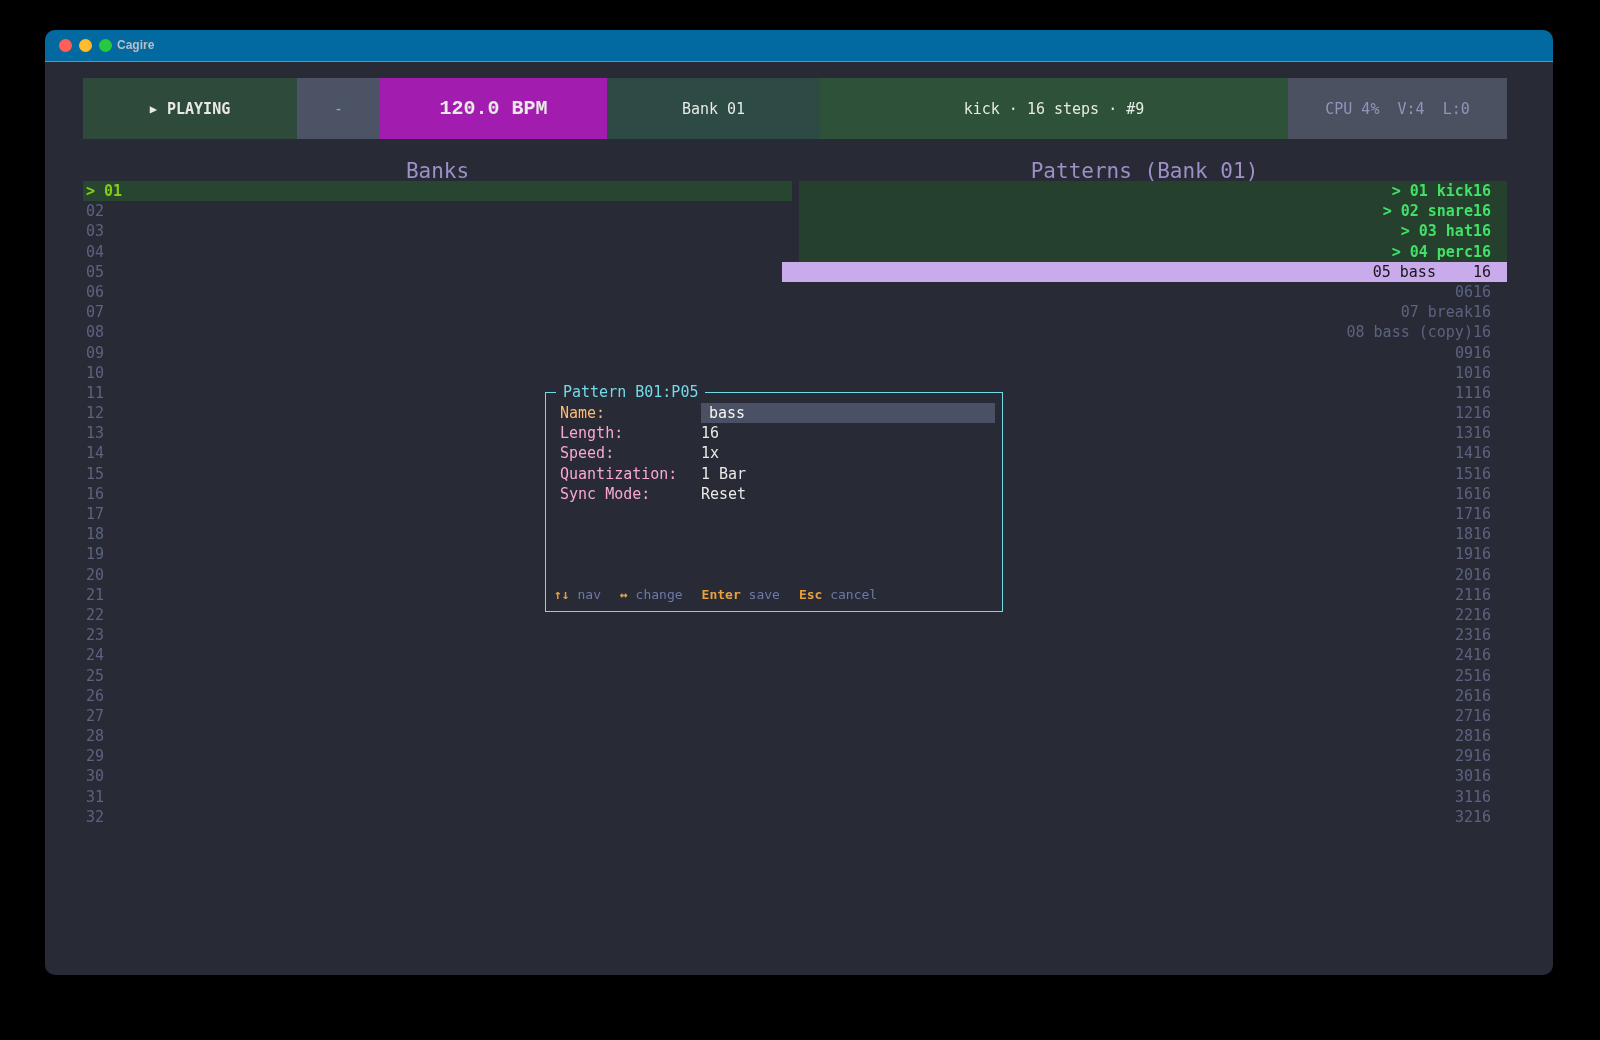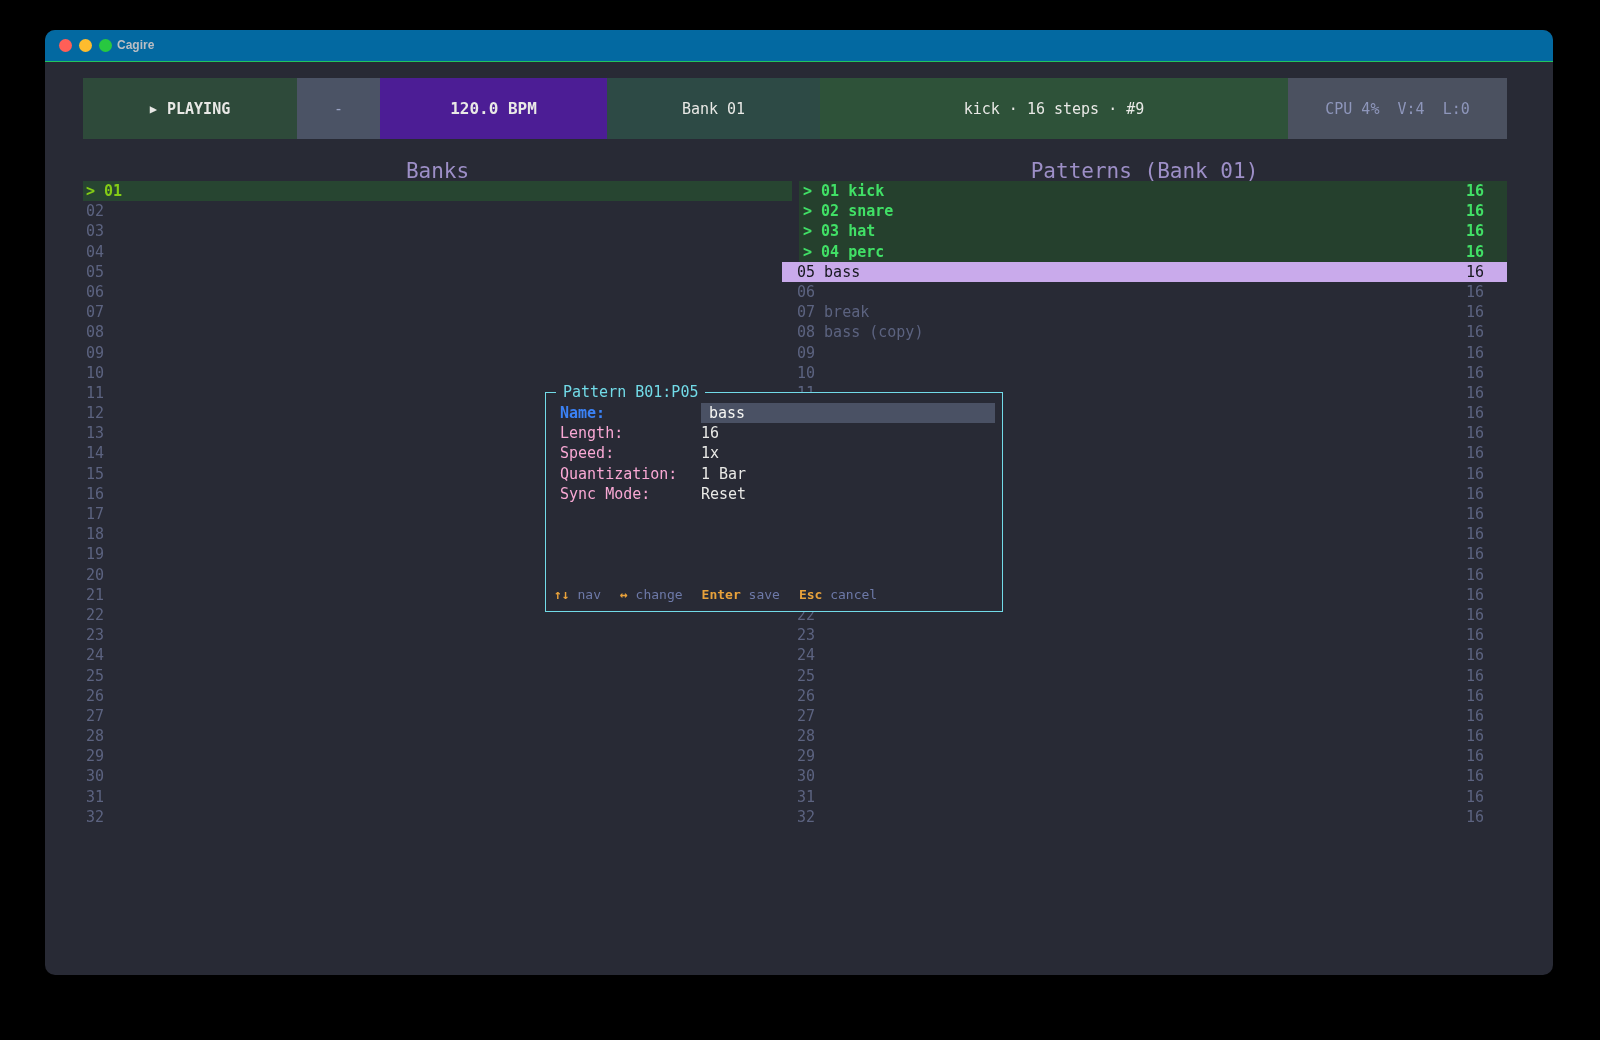--- a/index.html
+++ b/index.html
@@ -18,54 +18,54 @@
   .light.yellow { background:#febc2e; }
   .light.green { background:#28c840; }
   .titletext { position:absolute; left:72px; top:8px; font:700 12px "Liberation Sans", sans-serif; color:#bcbec3; }
 
   
   .topbar { position:absolute; left:38px; top:48px; width:1424px; height:61px; display:flex; }
   .seg { display:flex; align-items:center; justify-content:center; font-size:15px; color:#e9e9e6; white-space:pre; }
   .seg-playing { width:214px; background:#2e4a3a; font-weight:700; }
   .seg-playing .tri { font-size:12px; margin-right:10px; }
   .seg-slot { width:83px; background:#4b5365; color:#9aa3c4; }
-  .seg-bpm { width:227px; background:#4c1d95; font-weight:700; font-size:16px; }
+  .seg-bpm { width:227px; background:#a21caf; font-weight:700; font-size:20px;font-family:Liberation Mono, monospace; }
   .seg-bank { width:213px; background:#2d4a45; }
   .seg-now { width:468px; background:#2e5239; }
   .seg-cpu { width:219px; background:#4b5160; color:#8e96bb; }
 
   
   .panel-header { position:absolute; top:131px; height:20px; text-align:center;
                   color:#9d8fc7; font-size:21px; line-height:20px; }
   .hdr-banks { left:38px; width:709px; }
   .hdr-patterns { left:737px; width:725px; }
 
   
   .list { position:absolute; top:151px; }
   .banks-list { left:38px; width:709px; }
   .patterns-list { left:737px; width:725px; }
   .row { height:20.2px; line-height:20.2px; font-size:15px; color:#5c6380; white-space:pre; }
   .brow { padding-left:3px; }
   .brow.sel { background:#274531; color:#84cc16; font-weight:700; }
-  .prow { display:flex; justify-content:space-between; padding-left:15px; padding-right:23px; }
+  .prow { display:flex; justify-content:flex-end; padding-left:15px; padding-right:16px; }
   .prow .psteps { color:#5c6380; }
   .prow.playing { margin-left:17px; padding-left:4px; background:#25402d; color:#41e066; font-weight:700; }
   .prow.playing .psteps { color:#41e066; }
   .prow.sel { background:#c9aaeb; color:#17181f;gap:37px; }
   .prow.sel .psteps { color:#17181f; }
 
   
   .dialog { position:absolute; left:500px; top:362px; width:458px; height:220px;
             background:#282a35; border:1.5px solid #72dbe8; z-index:5; }
   .dialog-title { position:absolute; top:-11px; left:10px; background:#282a35; padding:0 7px;
                   color:#72dbe8; font-size:15px; line-height:20px; white-space:pre; }
   .dfields { position:absolute; left:0; top:10px; width:100%; }
   .dfield { display:flex; align-items:center; height:20.2px; font-size:15px; padding-left:14px; }
   .dlabel { width:141px; color:#f9a8d4; flex:none; white-space:pre; }
-  .dfield.active .dlabel { color:#3b82f6; font-weight:700; }
+  .dfield.active .dlabel { color:#fdba74; font-weight:400; }
   .dvalue { color:#e9e9e6; white-space:pre; }
   .dinput { width:294px; height:20px; line-height:20px; background:#4a5164; color:#f5f5f2; padding-left:8px; }
   .dhints { position:absolute; left:8px; bottom:9px; font-size:13px; white-space:pre; }
   .hintkey { color:#e9a23b; font-weight:700; }
   .hintact { color:#6d79a8; }
   .hint { margin-right:19px; }
 
   
   .footer { position:absolute; left:38px; top:850px; width:1424px; height:37px;
             border:1px solid #3e4452; }

